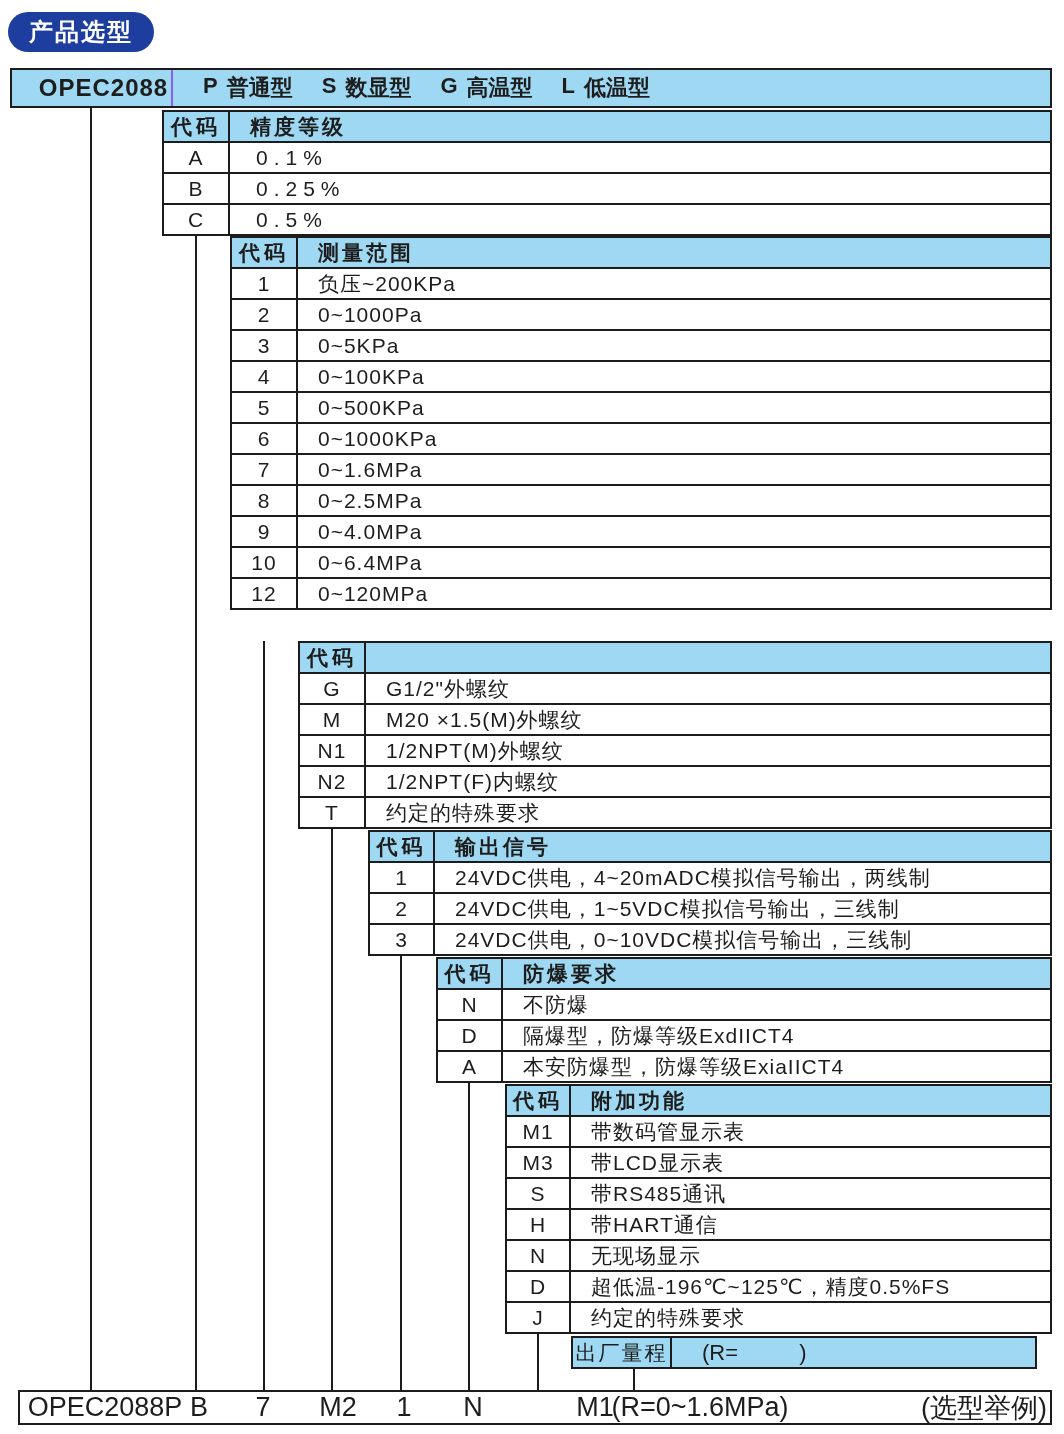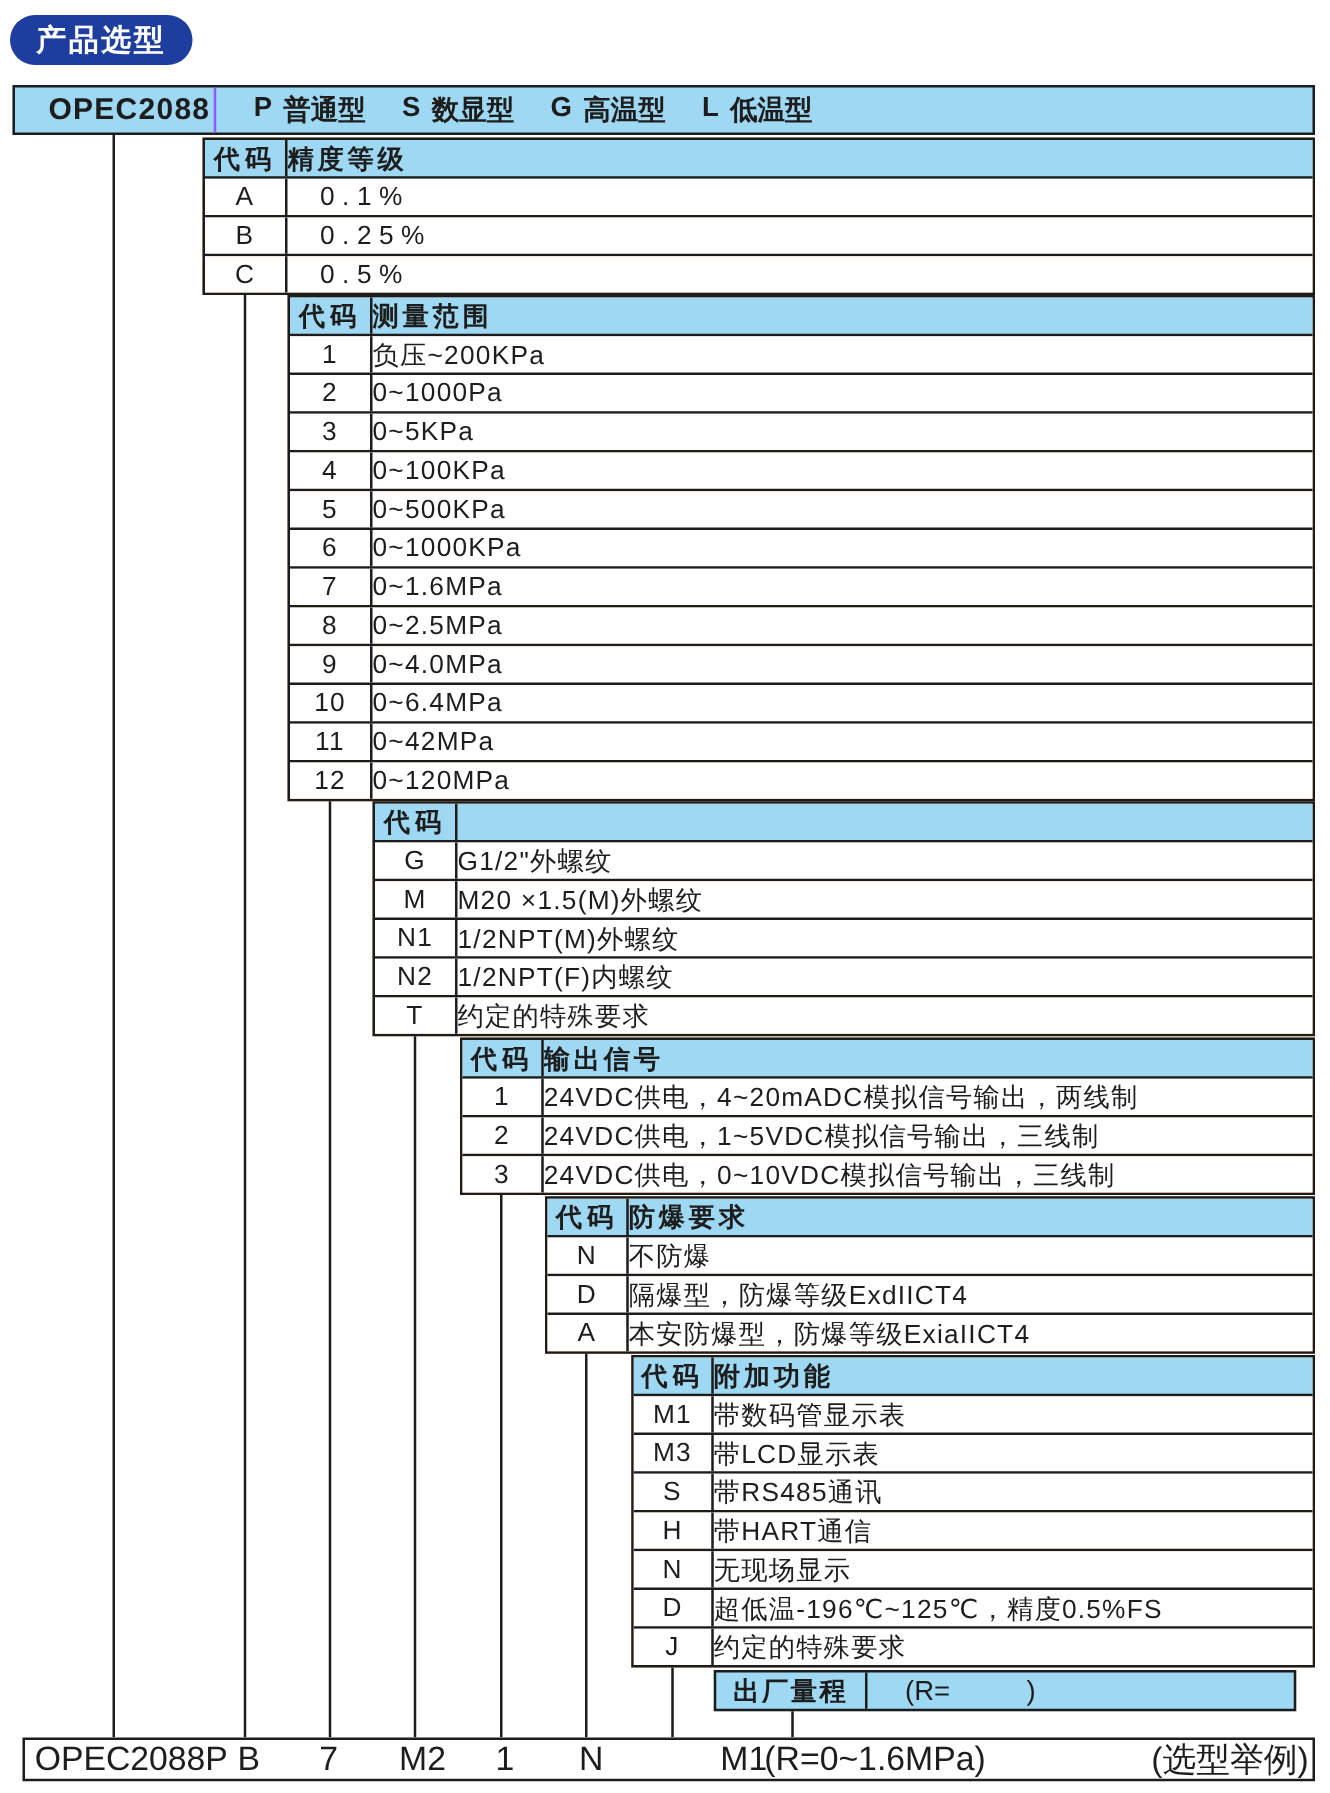--- a/index.html
+++ b/index.html
@@ -16,30 +16,30 @@
               display:flex;align-items:center;justify-content:center;font-size:24px;letter-spacing:1px;padding-left:24px;}
   .types{flex:1;display:flex;align-items:center;gap:29px;padding-left:30px;font-size:22px;}
   .type{display:flex;gap:9px;white-space:nowrap;}
 
   .sec{position:absolute;box-sizing:border-box;border:2px solid #1c1c1c;background:#fdba74;}
   .row{display:flex;height:31px;box-sizing:border-box;border-bottom:2px solid #1c1c1c;background:#fff;}
   .row:last-child{border-bottom:none;height:29px;}
   .row.hdr{background:#9ed8f2;font-weight:bold;}
   .cell{display:flex;align-items:center;font-size:21px;box-sizing:border-box;}
   .code{width:var(--cw,66px);flex:none;justify-content:center;border-right:2px solid #1c1c1c;letter-spacing:1px;}
-  .label{flex:1;padding-left:0;letter-spacing:1px;white-space:nowrap;overflow:hidden;}
+  .label{flex:1;padding-left:20px;letter-spacing:1px;white-space:nowrap;overflow:hidden;}
   .hdr .code{letter-spacing:4px;}
   .hdr .label{letter-spacing:3px;}
   .wttl{letter-spacing:8px;}
   .wide-ls{letter-spacing:6px;padding-left:26px;}
 
   .factory{position:absolute;left:571px;top:1336px;width:466px;height:33px;box-sizing:border-box;
            border:2px solid #1c1c1c;background:#9ed8f2;display:flex;}
-  .f-label{width:121px;flex:none;box-sizing:border-box;border-right:2px solid #1c1c1c;
-           display:flex;align-items:center;justify-content:center;font-weight:bold;font-size:21px;letter-spacing:2px;}
+  .f-label{width:99px;flex:none;box-sizing:border-box;border-right:2px solid #1c1c1c;
+           display:flex;align-items:center;justify-content:center;font-weight:normal;font-size:21px;letter-spacing:2px;}
   .f-value{flex:1;display:flex;align-items:center;padding-left:30px;font-size:22px;white-space:pre;}
 
   .vline{position:absolute;width:2px;background:#1c1c1c;}
 
   .example{position:absolute;left:18px;top:1390px;width:1034px;height:35px;box-sizing:border-box;
            border:2px solid #1c1c1c;background:#fff;}
   .ex-item{position:absolute;top:0;height:31px;width:120px;display:flex;align-items:center;
            justify-content:center;font-size:27px;white-space:nowrap;}
 </style>
 </head>
@@ -127,24 +127,20 @@
       <div class="cell code">8</div>
       <div class="cell label">0~2.5MPa</div>
     </div>
     <div class="row">
       <div class="cell code">9</div>
       <div class="cell label">0~4.0MPa</div>
     </div>
     <div class="row">
       <div class="cell code">10</div>
       <div class="cell label">0~6.4MPa</div>
-    </div>
-    <div class="row">
-      <div class="cell code">11</div>
-      <div class="cell label">0~42MPa</div>
     </div>
     <div class="row">
       <div class="cell code">12</div>
       <div class="cell label">0~120MPa</div>
     </div>
   </div>
 
   <div class="sec" style="top:641px;left:298px;width:754px;--cw:66px;">
     <div class="row hdr">
       <div class="cell code">代码</div>

